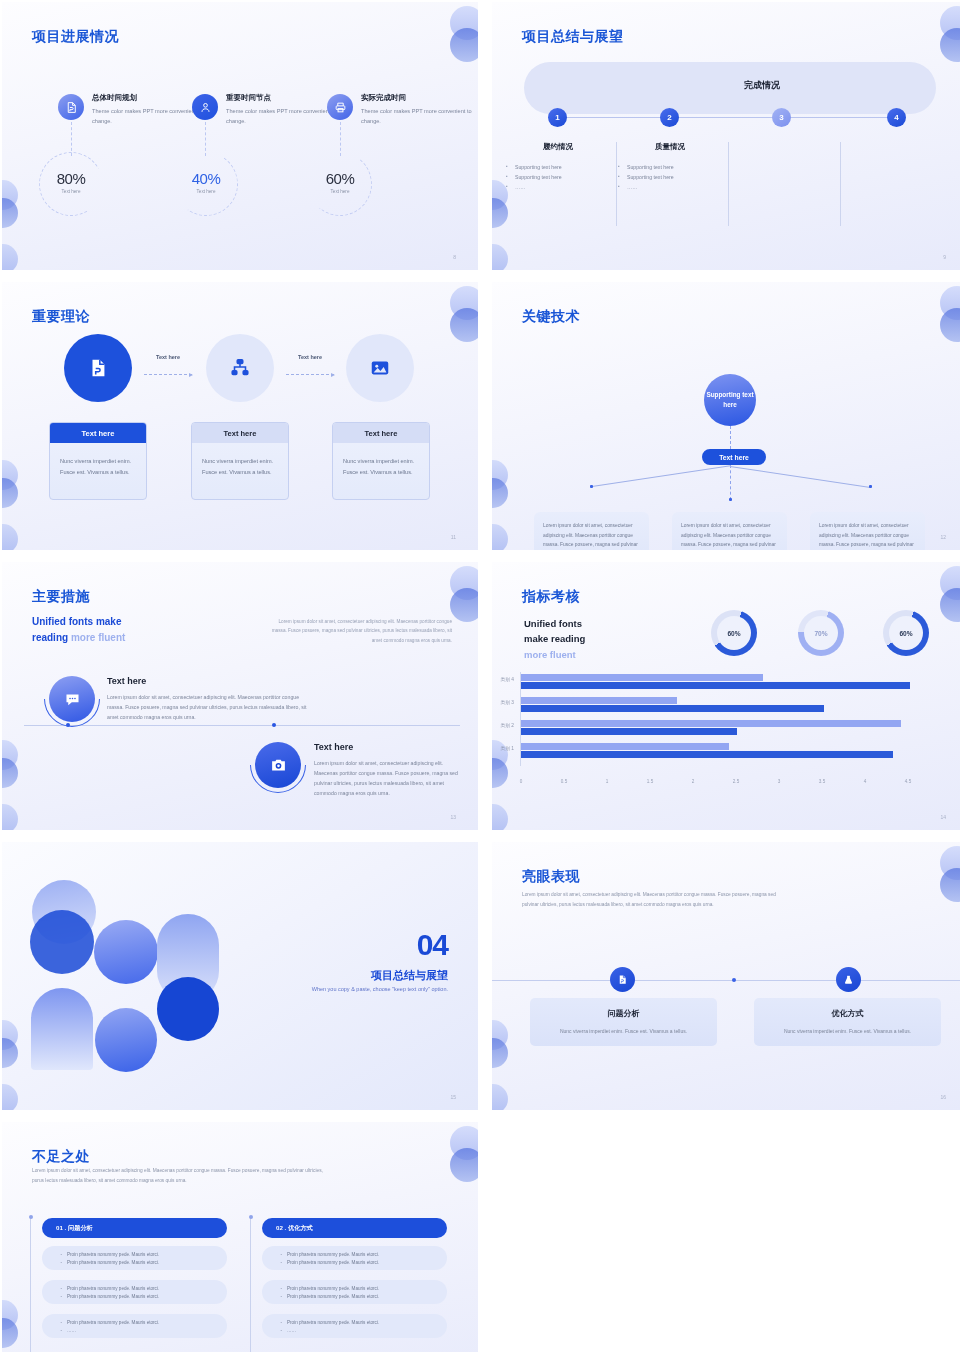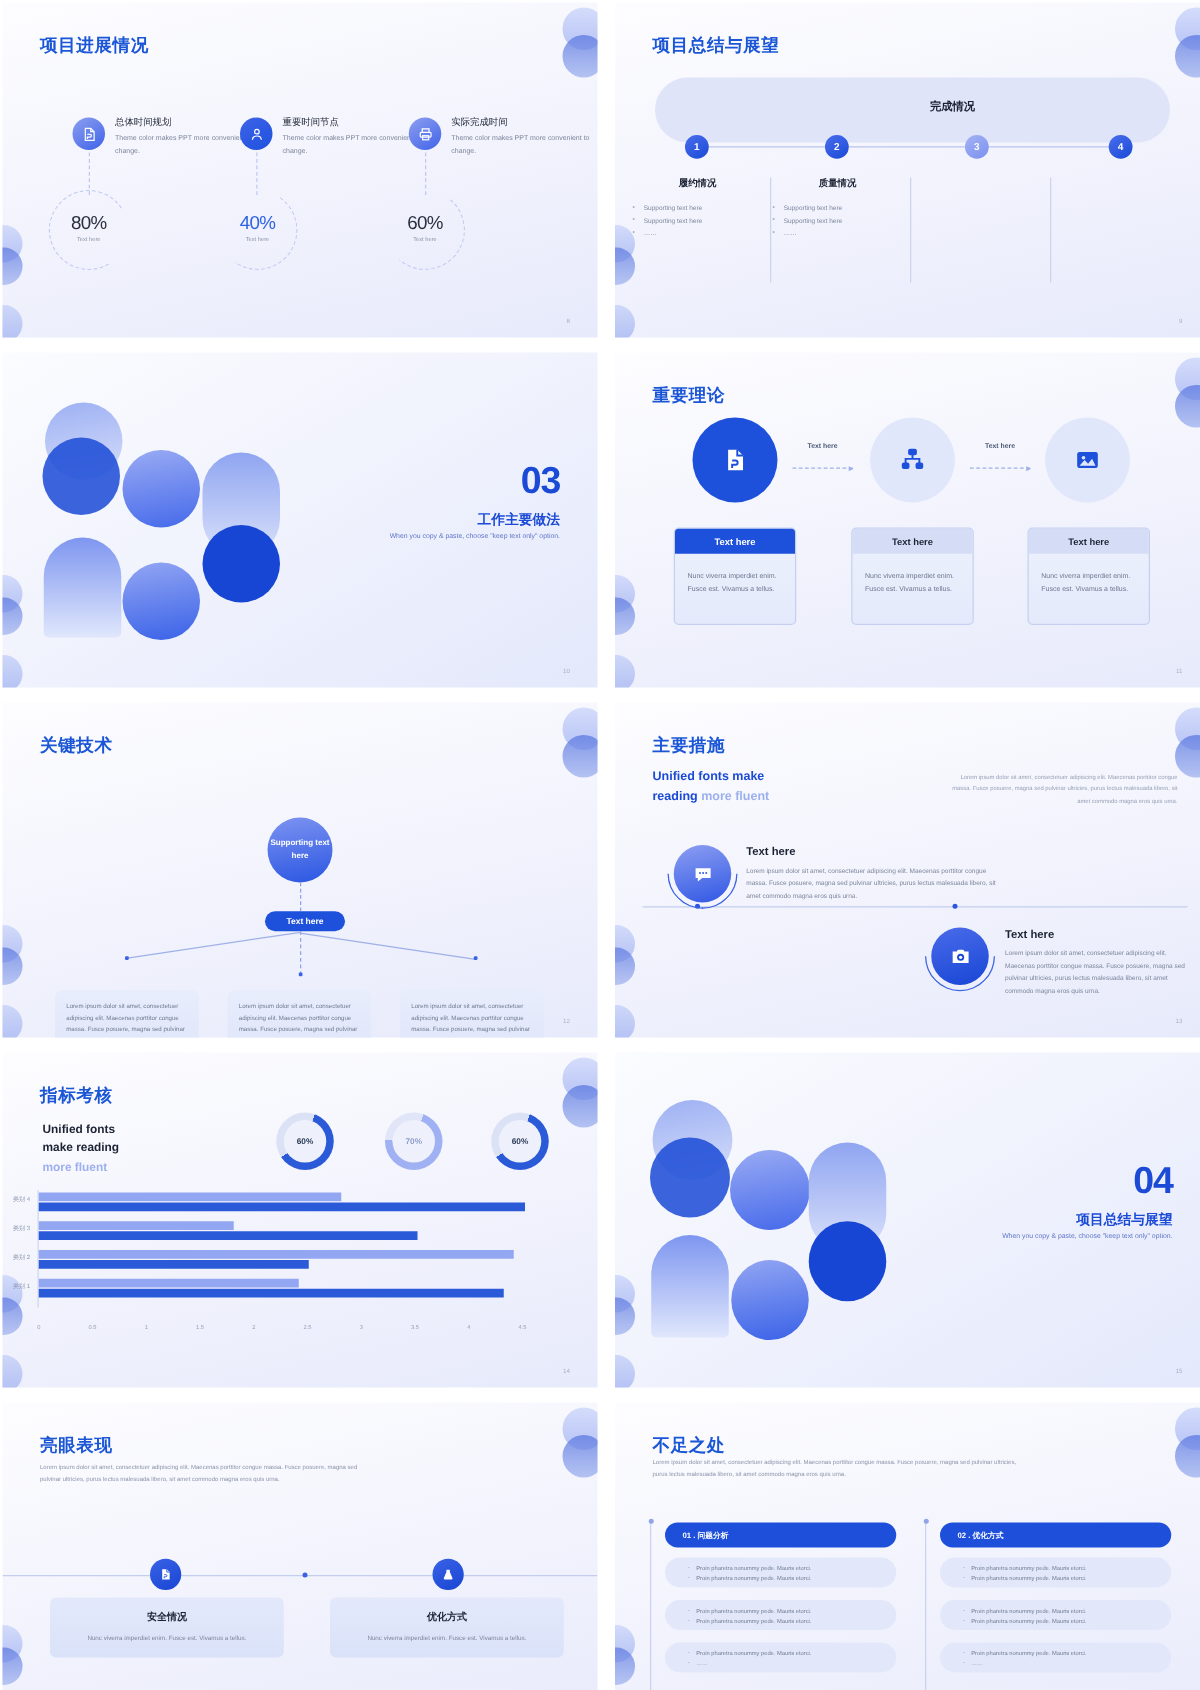--- a/index.html
+++ b/index.html
@@ -55,21 +55,21 @@
   .s1-item { position: absolute; top: 92px; }
   .s1-ico {
     position: absolute; width: 26px; height: 26px; border-radius: 50%;
     display: flex; align-items: center; justify-content: center;
   }
   .s1-ico.g1 { background: linear-gradient(145deg,#8e9ff0,#3d63e8); }
   .s1-ico.g2 { background: linear-gradient(145deg,#3d63e8,#1f51de); }
   .s1-ico.g3 { background: linear-gradient(145deg,#8e9ff0,#4063e8); }
   .s1-ico svg { width: 13px; height: 13px; }
   .s1-txt { position: absolute; left: 34px; top: -1px; width: 128px; }
-  .s1-h { font-size: 7.5px; font-weight: normal; color: #1b2233; margin-bottom: 4px; }
+  .s1-h { font-size: 7.5px; font-weight: bold; color: #1b2233; margin-bottom: 4px; }
   .s1-p { font-size: 5.6px; color: #7d869c; line-height: 1.75; }
   .s1-pct-wrap { position: absolute; top: 150px; width: 64px; height: 64px; }
   .s1-dash {
     position: absolute; inset: 0; border-radius: 50%;
     border: 1px dashed #b9c6f2;
   }
   .s1-pct-val { position: absolute; width: 100%; text-align: center; top: 18px;
       font-size: 15px; font-weight: 300; letter-spacing: -.5px; }
   .s1-pct-sub { position: absolute; width: 100%; text-align: center; top: 37px;
       font-size: 4.6px; color: #8c94a8; }
@@ -296,37 +296,20 @@
     <div class="s2-col" style="left:126px">
       <div class="s2-col-h">质量情况</div>
       <div class="s2-li">Supporting text here</div>
       <div class="s2-li">Supporting text here</div>
       <div class="s2-li">……</div>
     </div>
 
     <div class="pagenum">9</div>
   </div>
 
-  <div class="slide dark-bg">
-    <div class="deco deco-l-1"></div>
-    <div class="deco deco-l-2"></div>
-    <div class="deco deco-l-3"></div>
-    <div class="sec-shape" style="left:34px;top:40px;width:62px;height:62px;border-radius:50%;background:linear-gradient(170deg,#9db0f3,#d8e0fb);"></div>
-    <div class="sec-shape" style="left:32px;top:68px;width:62px;height:62px;border-radius:50%;background:#1a4ad6;opacity:.85;"></div>
-    <div class="sec-shape" style="left:96px;top:78px;width:62px;height:62px;border-radius:50%;background:linear-gradient(170deg,#9aabf4,#4569ea);"></div>
-    <div class="sec-shape" style="left:160px;top:80px;width:62px;height:84px;border-radius:31px 31px 31px 31px;background:linear-gradient(180deg,#8fa5f1,#dbe2fb);"></div>
-    <div class="sec-shape" style="left:160px;top:138px;width:62px;height:62px;border-radius:50%;background:#1646d3;"></div>
-    <div class="sec-shape" style="left:33px;top:148px;width:62px;height:80px;border-radius:31px 31px 4px 4px;background:linear-gradient(180deg,#7e96f0,#e0e7fc);"></div>
-    <div class="sec-shape" style="left:96px;top:168px;width:62px;height:62px;border-radius:50%;background:linear-gradient(170deg,#93a6f3,#3a62e8);"></div>
-
-    <div class="sec-num">03</div>
-    <div class="sec-h">工作主要做法</div>
-    <div class="sec-p">When you copy &amp; paste, choose "keep text only" option.</div>
-    <div class="pagenum">10</div>
-  </div>
 
   <div class="slide">
     <div class="deco deco-tr-1"></div>
     <div class="deco deco-tr-2"></div>
     <div class="deco deco-l-1"></div>
     <div class="deco deco-l-2"></div>
     <div class="deco deco-l-3"></div>
     <div class="s-title">重要理论</div>
 
     <div class="s4-circ solid" style="left:62px">
@@ -550,21 +533,21 @@
         </svg>
     </div>
     <div class="s9-ic" style="left:344px">
       <svg viewBox="0 0 24 24">
           <path d="M9 3h6v5l4.5 10.5A1.8 1.8 0 0118 21H6a1.8 1.8 0 01-1.5-2.5L9 8z" fill="#fff"></path>
           <path d="M8 3h8" stroke="#2a56e2" stroke-width="1.6"></path>
         </svg>
     </div>
 
     <div class="s9-card" style="left:38px">
-      <div class="s9-card-h">安全情况</div>
+      <div class="s9-card-h">问题分析</div>
       <div class="s9-card-p">Nunc viverra imperdiet enim. Fusce est. Vivamus a tellus.</div>
     </div>
     <div class="s9-card" style="left:262px">
       <div class="s9-card-h">优化方式</div>
       <div class="s9-card-p">Nunc viverra imperdiet enim. Fusce est. Vivamus a tellus.</div>
     </div>
 
     <div class="pagenum">16</div>
   </div>
 

